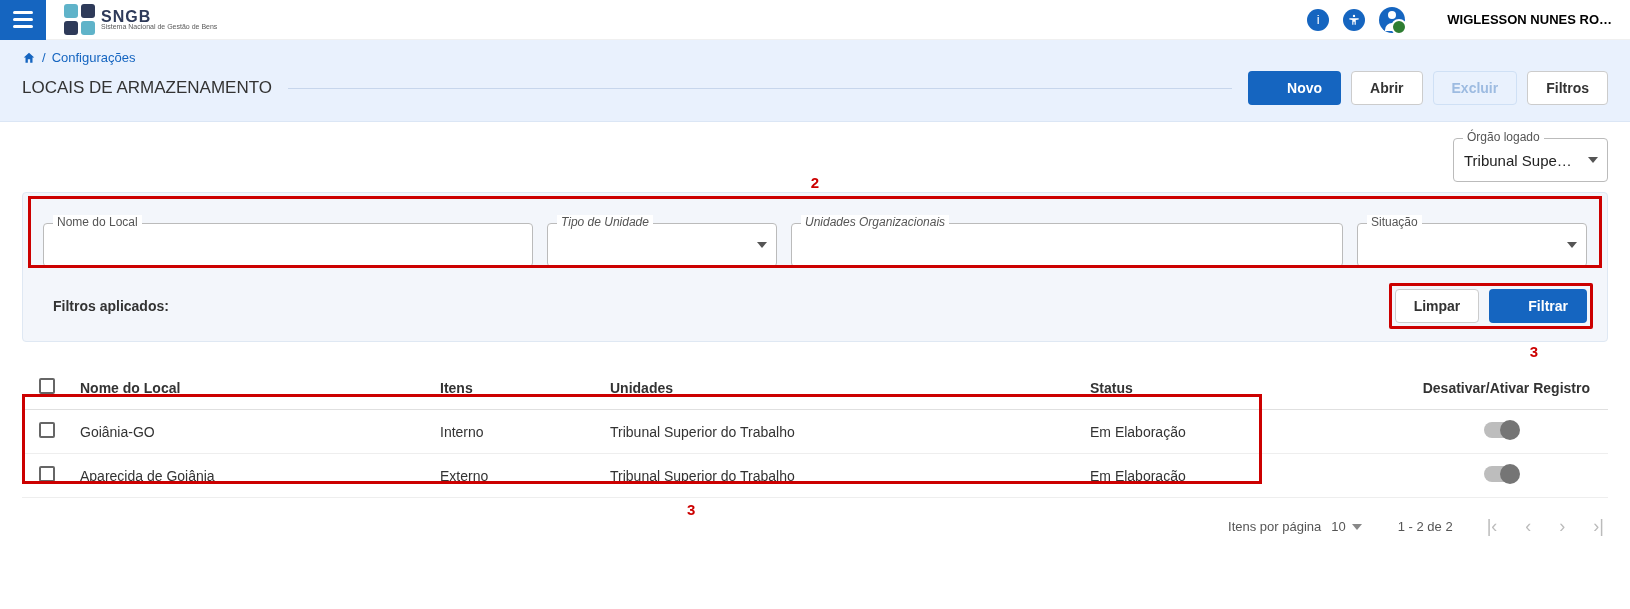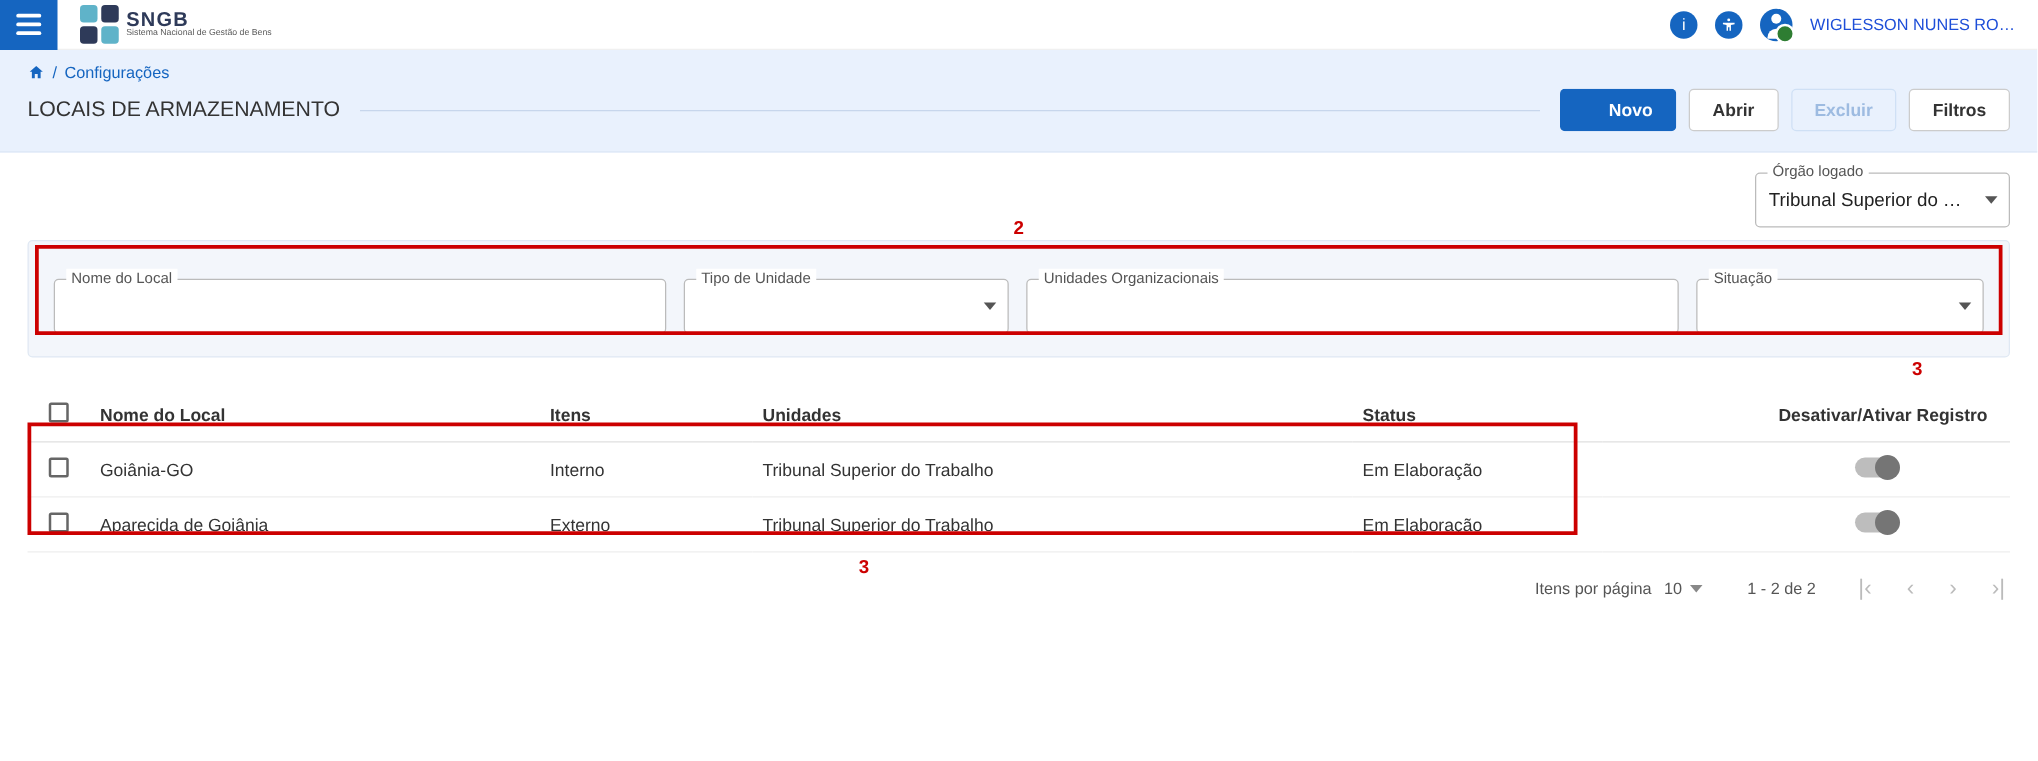--- a/index.html
+++ b/index.html
@@ -21,21 +21,21 @@
   .logo-text { font-weight: 700; font-size: 16px; color: #2e3a59; letter-spacing: 1px; line-height: 1; }
   .logo-sub { font-size: 7px; color: #5a5a5a; white-space: nowrap; margin-top: -2px; }
   .logo-stack { display: flex; flex-direction: column; }
   .top-spacer { flex: 1; }
   .top-icons { display: flex; align-items: center; gap: 14px; margin-right: 18px; }
   .circ-icon { width: 22px; height: 22px; border-radius: 50%; background: #1565c0; color: #fff; display: flex; align-items: center; justify-content: center; font-size: 13px; cursor: pointer; }
   .avatar-icon { width: 26px; height: 26px; border-radius: 50%; background: #1565c0; position: relative; cursor: pointer; }
   .avatar-icon::after { content: ""; position: absolute; bottom: -2px; right: -2px; width: 12px; height: 12px; border-radius: 50%; background: #2e7d32; border: 2px solid #fff; }
   .avatar-head { width: 8px; height: 8px; border-radius: 50%; background: #fff; position: absolute; top: 4px; left: 9px; }
   .avatar-body { width: 14px; height: 8px; border-radius: 8px 8px 0 0; background: #fff; position: absolute; bottom: 2px; left: 6px; }
-  .username { color: #1d4ed8; font-weight: 400; font-size: 13px; max-width: 170px; white-space: nowrap; overflow: hidden; text-overflow: ellipsis; }
+  .username { color: #000000; font-weight: 700; font-size: 13px; max-width: 170px; white-space: nowrap; overflow: hidden; text-overflow: ellipsis; margin-left: 28px; }
 
   
   .header-strip { background: #e9f1fd; padding: 10px 22px 16px 22px; border-bottom: 1px solid #dbe6f5; }
   .breadcrumb { display: flex; align-items: center; gap: 6px; color: #1565c0; font-size: 13px; margin-bottom: 6px; }
   .breadcrumb a { color: #1565c0; text-decoration: none; cursor: pointer; }
   .home-icon { width: 14px; height: 14px; position: relative; cursor: pointer; }
   .home-icon svg { width: 14px; height: 14px; fill: #1565c0; }
   .page-title-row { display: flex; align-items: center; gap: 16px; }
   .page-title { font-size: 17px; font-weight: 400; color: #333; white-space: nowrap; }
   .page-title-divider { flex: 1; height: 1px; background: #c7d6ec; }
@@ -47,30 +47,30 @@
 
   
   .content { padding: 16px 22px 10px 22px; }
 
   .orgao-row { display: flex; justify-content: flex-end; margin-bottom: 10px; }
   .field { position: relative; }
   .field-outline { border: 1px solid #bbb; border-radius: 4px; padding: 12px 34px 12px 10px; min-height: 44px; background: #fff; display: flex; align-items: center; }
   .field-label { position: absolute; top: -8px; left: 10px; background: #fff; padding: 0 4px; font-size: 12px; color: #555; white-space: nowrap; }
   .field-value { font-size: 15px; color: #222; overflow: hidden; text-overflow: ellipsis; white-space: nowrap; }
   .caret { position: absolute; right: 10px; top: 50%; transform: translateY(-50%); border-left: 5px solid transparent; border-right: 5px solid transparent; border-top: 6px solid #555; }
-  .orgao-field { width: 204px; }
+  .orgao-field { width: 155px; }
 
   
   .filter-panel-wrap { position: relative; }
   .filter-panel { background: #f3f6fb; border: 1px solid #dfe8f3; border-radius: 4px; padding: 30px 20px 18px 20px; }
   .filter-panel-highlight { position: absolute; top: 4px; left: 6px; right: 6px; height: 72px; border: 3px solid #c00; pointer-events: none; }
   .filter-row { display: flex; gap: 14px; align-items: center; }
   .flt-nome { width: 490px; }
-  .flt-tipo { width: 260px; }
-  .flt-unid { flex: 1; }
+  .flt-tipo { width: 230px; font-style: italic; }
+  .flt-unid { flex: 1; font-style: italic; }
   .flt-sit { width: 230px; }
   .filter-panel .field-outline { background: #fff; }
 
   .applied-row { display: flex; align-items: center; justify-content: space-between; margin-top: 22px; }
   .applied-label { font: 700 14px Arial; color: #333; padding-left: 10px; }
   .applied-buttons { display: flex; gap: 10px; position: relative; }
   .applied-buttons-highlight { position: absolute; inset: -6px; border: 3px solid #c00; border-radius: 2px; pointer-events: none; }
 
   
   .annot { position: absolute; color: #c00; font-weight: 700; font-size: 15px; pointer-events: none; }
@@ -188,20 +188,28 @@
           <span class="field-label">Unidades Organizacionais</span>
           <div class="field-outline"></div>
         </div>
         <div class="field flt-sit">
           <span class="field-label">Situação</span>
           <div class="field-outline"></div>
           <span class="caret"></span>
         </div>
       </div>
 
+      <div class="applied-row">
+        <span class="applied-label">Filtros aplicados:</span>
+        <div class="applied-buttons">
+          <div class="applied-buttons-highlight"></div>
+          <button class="btn btn-outline">Limpar</button>
+          <button class="btn btn-primary">Filtrar</button>
+        </div>
+      </div>
     </div>
     <div class="filter-panel-highlight"></div>
     <span class="annot" style="right:70px; bottom:-18px;">3</span>
   </div>
 
   <div class="table-wrap">
     <div class="table-highlight"></div>
     <table>
       <thead>
         <tr>

